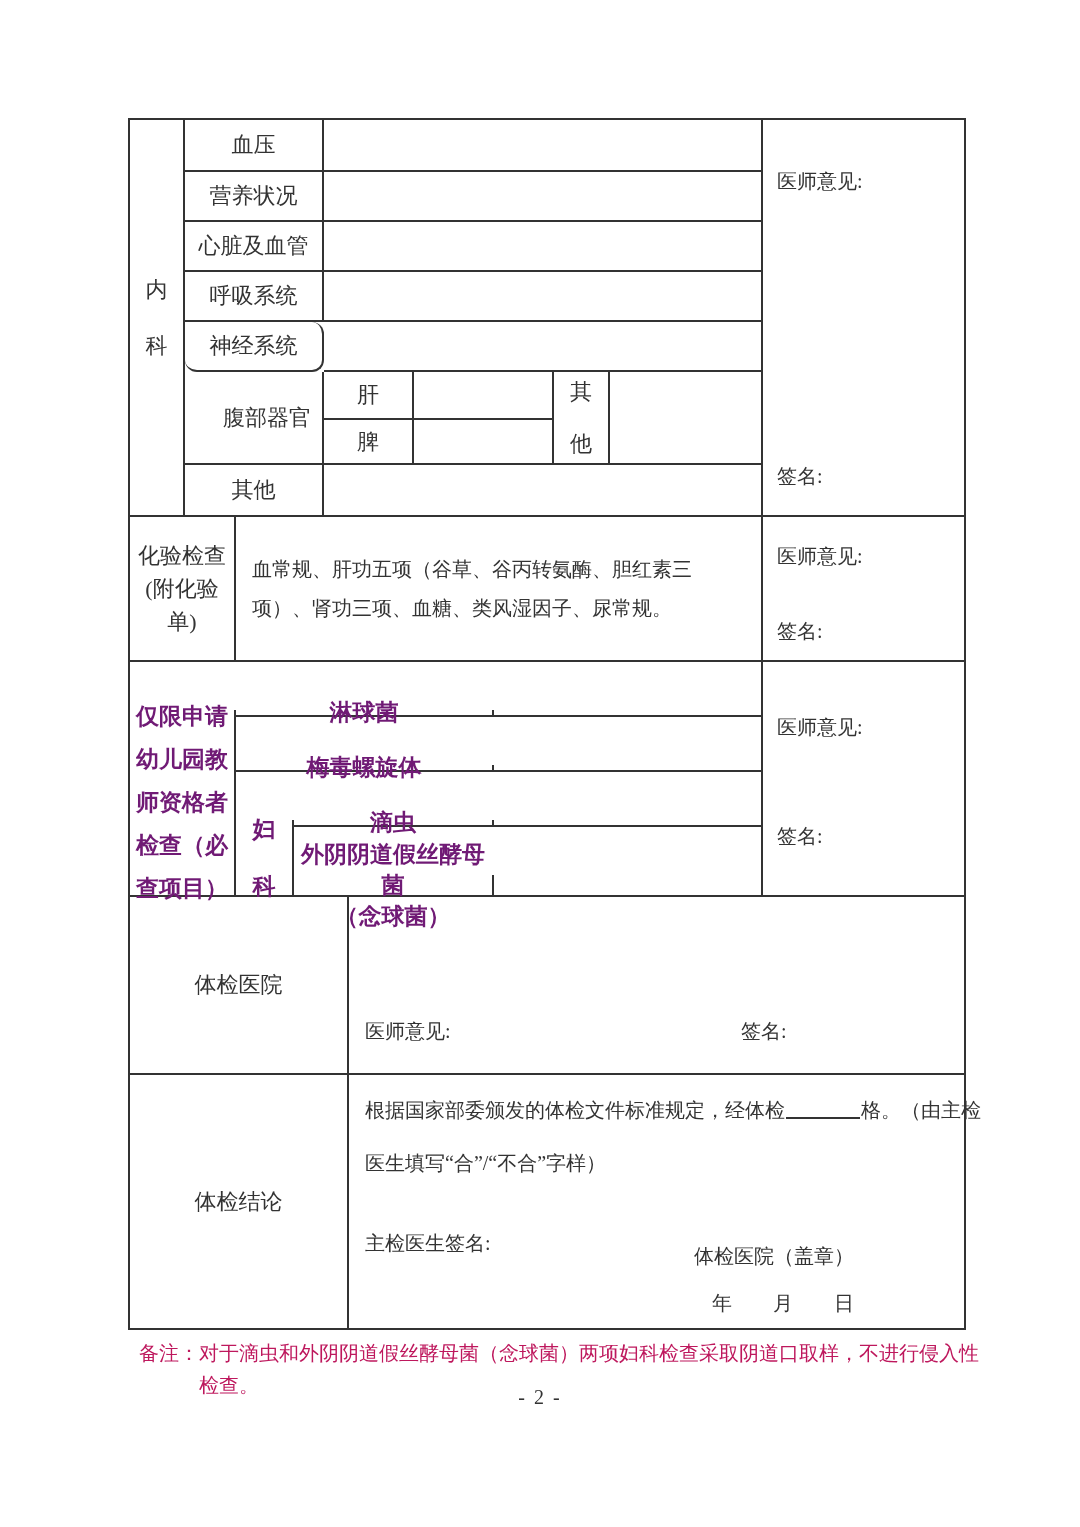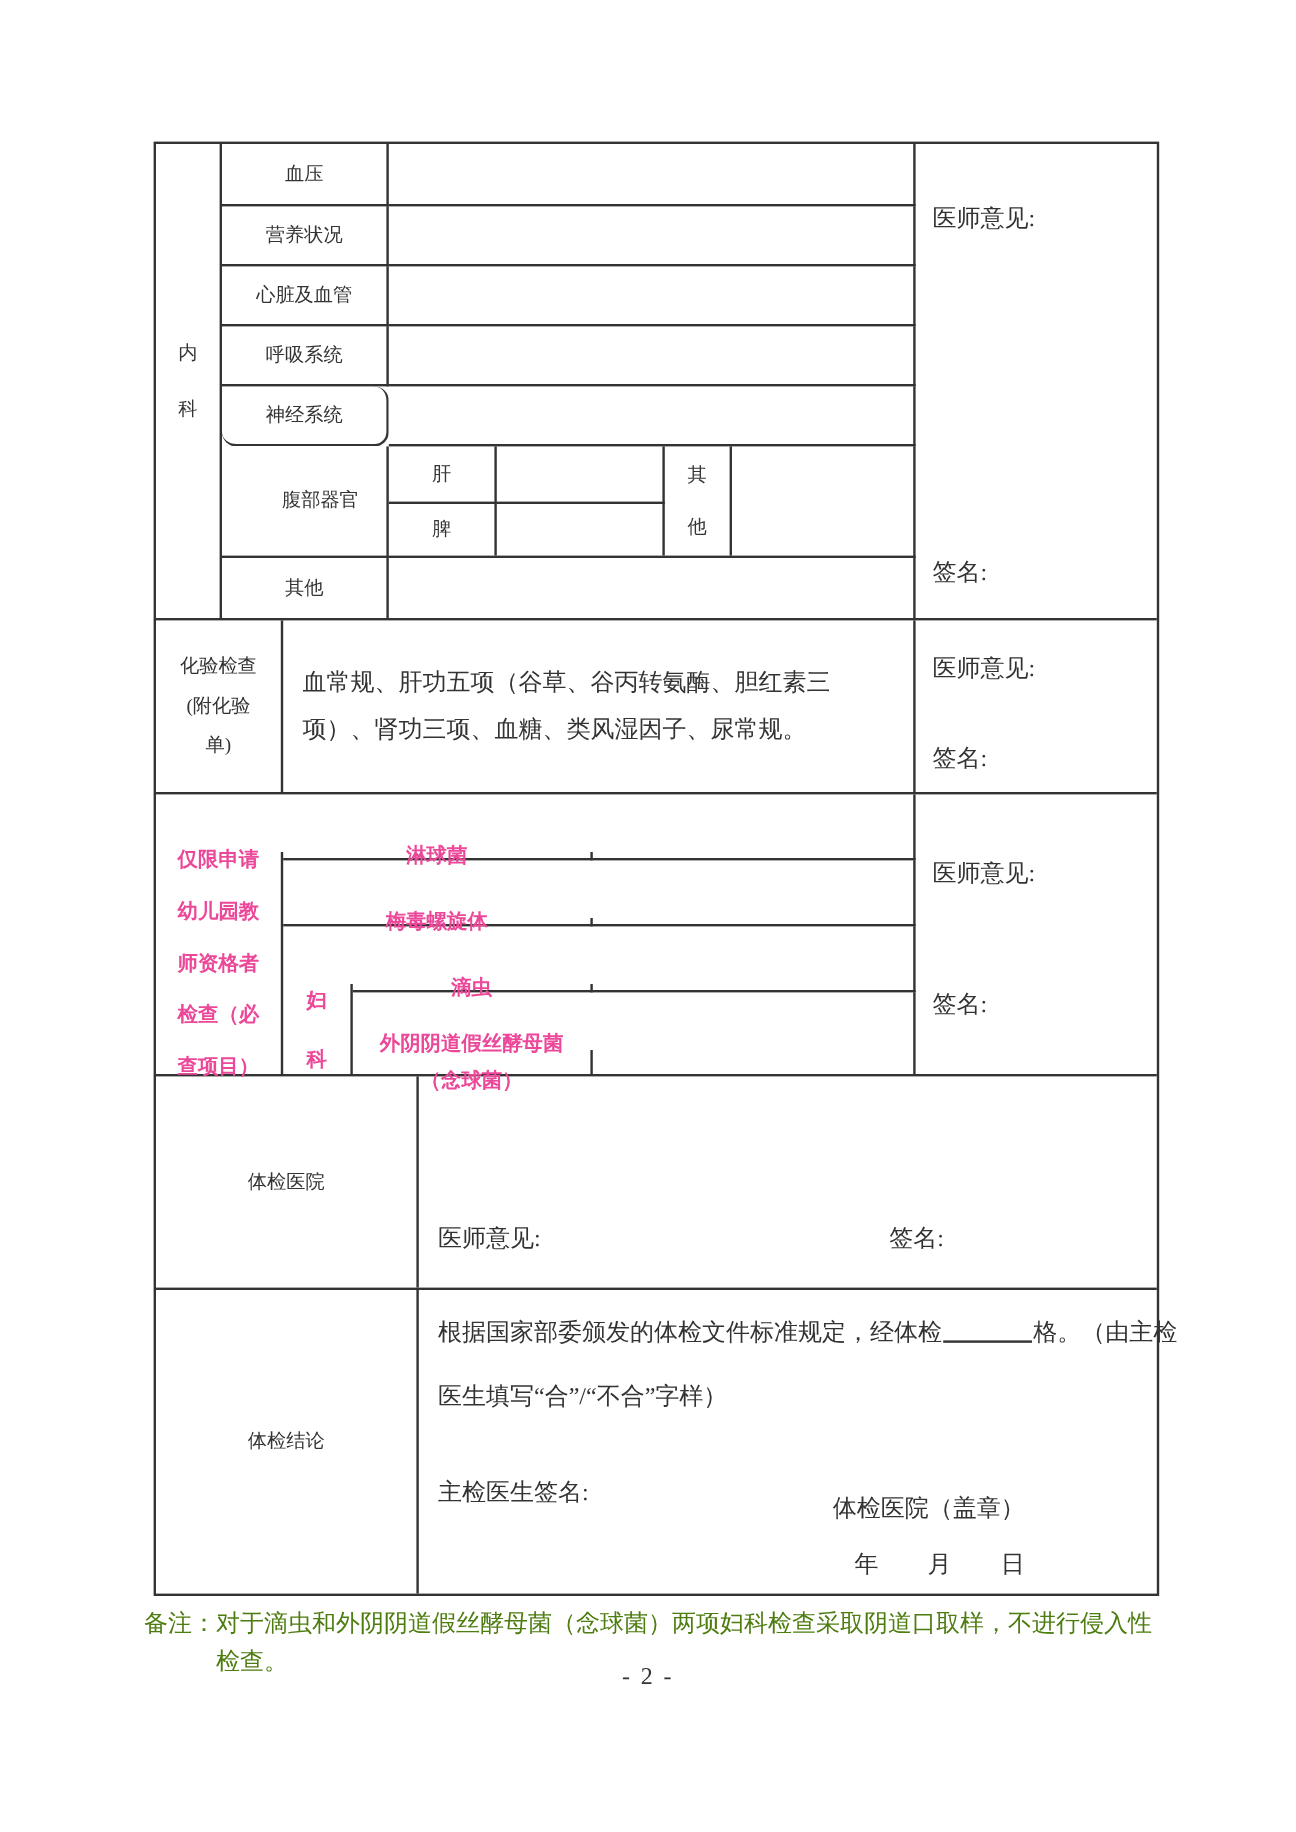--- a/index.html
+++ b/index.html
@@ -10,26 +10,26 @@
   }
   .form{
     position:absolute; left:128px; top:118px; width:838px;
     border:2px solid #333; box-sizing:border-box; background:#fff;
   }
   .sec{display:grid;}
   .bb{border-bottom:2px solid #333;}
   .br{border-right:2px solid #333;}
   .cell{
     display:flex; align-items:center; justify-content:center;
-    box-sizing:border-box; font-size:16px; text-align:center;
+    box-sizing:border-box; font-size:22px; text-align:center;
   }
   .vstack{flex-direction:column;}
   .hei{
     font-family:"Liberation Sans","DejaVu Sans",sans-serif;
-    font-weight:700; color:#ec4899; font-size:17px;margin-top:48px;
+    font-weight:700; color:#701a75; font-size:23px;margin-top:48px;
   }
   .opinion{
     display:flex; flex-direction:column; box-sizing:border-box;
     justify-content:space-between; align-items:flex-start;
     font-size:20px; text-align:left;
   }
   .op1{padding:48px 8px 25px 14px;}
   .op2{padding:26px 8px 15px 14px;}
   .op3{padding:52px 8px 45px 14px;}
   .labLabel{line-height:33px;}
@@ -44,22 +44,22 @@
     grid-template-columns:90px 140px 56px 1fr; grid-template-rows:48px 1fr;
   }
   .relcell{position:relative; box-sizing:border-box;}
   .abs{position:absolute; font-size:20px; white-space:nowrap;}
   .blank{
     display:inline-block; width:74px; height:18px;
     border-bottom:2px solid #333; margin:0 1px -2px 1px;
   }
   .daterow{display:flex; gap:41px;}
   .note{
-    position:absolute; left:120px; top:1337px; width:845px;
-    display:flex; font-size:20px; line-height:32px; color:#4d7c0f;
+    position:absolute; left:139px; top:1337px; width:845px;
+    display:flex; font-size:20px; line-height:32px; color:#be185d;
   }
   .note .lbl{white-space:nowrap;}
   .note .txt{flex:1;}
   .pagenum{
     position:absolute; left:0; top:1386px; width:100%;
     text-align:center; font-size:20px; letter-spacing:2px;
   }
   .gap26{gap:26px;}
   .gap22{gap:22px;}
 </style>

